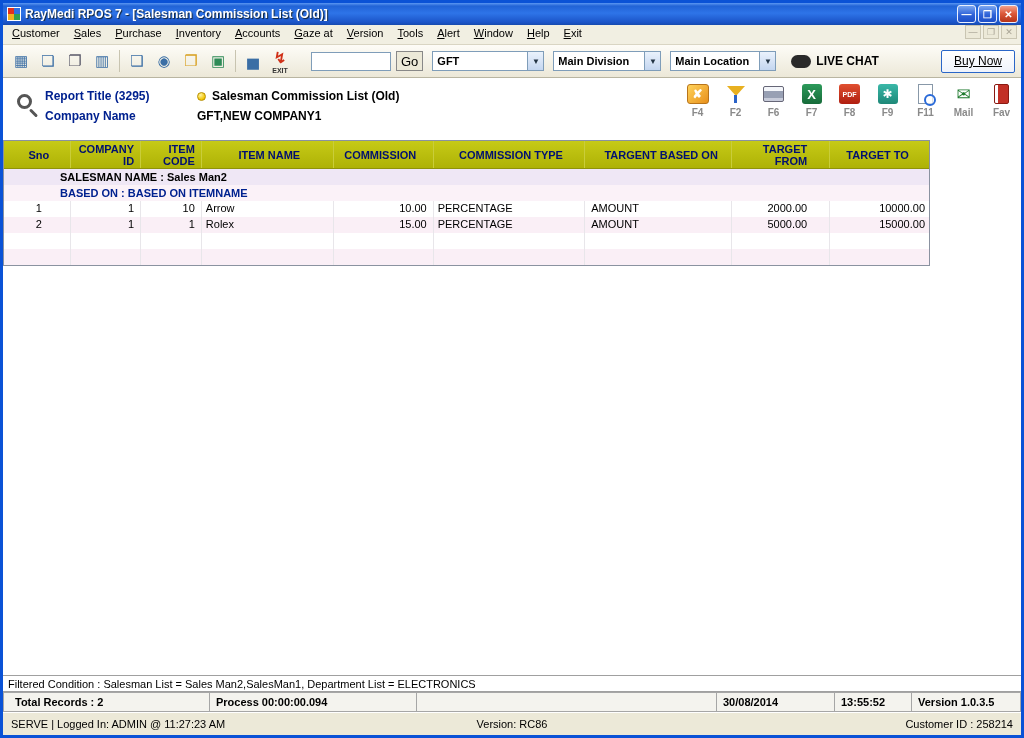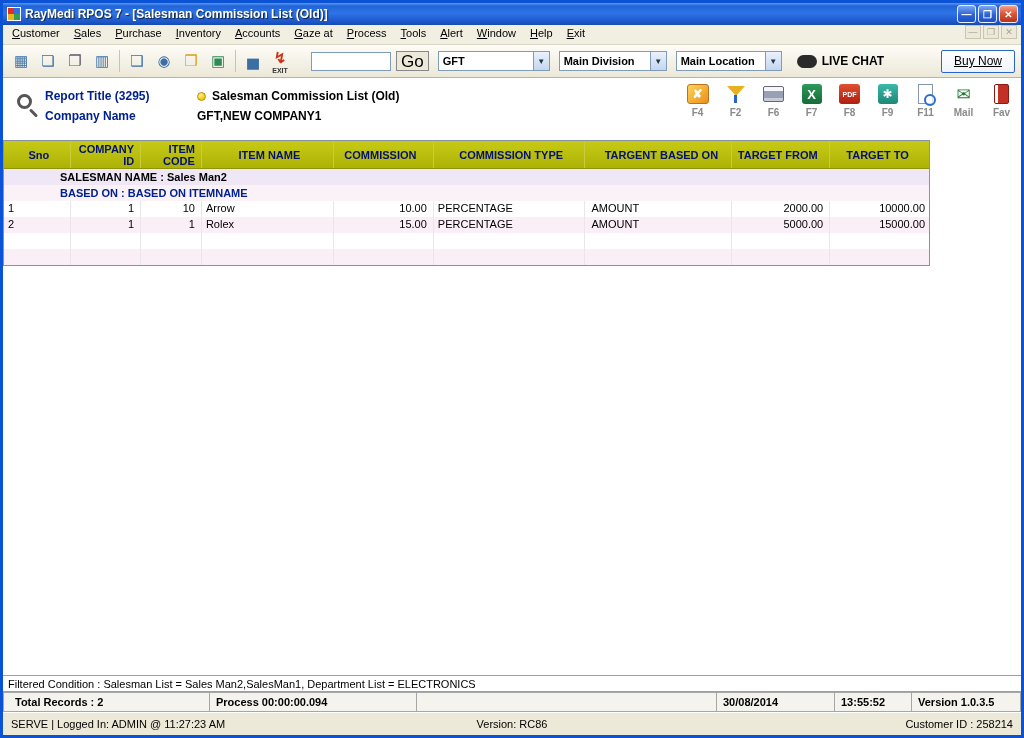--- a/index.html
+++ b/index.html
@@ -34,21 +34,21 @@
   
   .toolbar{ height:33px; flex:0 0 33px; display:flex; align-items:center; gap:3px; padding:0 6px;
     background:linear-gradient(180deg,#FDFCF7,#ECE8D8); border-bottom:1px solid #B9B5A1; }
   .tico{ width:24px; height:26px; display:flex; flex-direction:column; align-items:center; justify-content:center;
     font-size:15px; color:#3A6EA5; cursor:default; }
   .tico.folder{ color:#D8A020; } .tico.photo{ color:#2E8B57; } .tico.printer{ color:#5A5A6A; }
   .tico.exit{ color:#D03018; font-weight:bold; }
   .tico .tlabel{ font-size:7px; color:#333; line-height:7px; font-weight:bold; }
   .tsep{ width:1px; height:22px; background:#C8C4B0; margin:0 2px; }
   .search-input{ width:80px; height:19px; border:1px solid #7F9DB9; font-size:11px; padding:0 3px; margin-left:16px; }
-  .go-btn{ height:20px; min-width:24px; border:1px solid #888; background:#ECE9D8; font-size:17px;
+  .go-btn{ height:20px; min-width:24px; border:1px solid #888; background:#ECE9D8; font-size:13px;
     margin-left:2px; padding:0 4px; cursor:default; }
   .combo{ height:20px; display:flex; align-items:center; border:1px solid #7F9DB9; background:#fff;
     font-size:11px; margin-left:6px; cursor:default; }
   .combo .ctxt{ padding:0 4px; flex:1; font-weight:bold; white-space:nowrap; overflow:hidden; }
   .combo .carr{ width:16px; align-self:stretch; border-left:1px solid #7F9DB9; font-size:8px; color:#234;
     background:linear-gradient(180deg,#EAF2FC,#C4D6F0); display:flex; align-items:center; justify-content:center; }
   .c-company{ width:112px;gap:21px; } .c-div{ width:108px; } .c-loc{ width:106px; }
   .livechat{ display:flex; align-items:center; gap:5px; margin-left:12px; cursor:default; }
   .chatico{ width:20px; height:13px; background:#2a2a2a; border-radius:7px; position:relative; }
   .chatico::after{ content:""; position:absolute; left:3px; bottom:-4px; border:4px solid transparent;
@@ -96,28 +96,28 @@
   .ic-fav{ width:15px; height:20px; border:1px solid #8A1A12; border-radius:2px;
     background:linear-gradient(90deg,#fff 0 3px,#C23026 3px); }
 
   
   .grid{ position:absolute; left:0; top:62px; width:927px; border:1px solid #8A92A0; background:#fff; }
   .grid-head{ display:flex; height:28px; background:linear-gradient(180deg,#C6CA16,#AEB206); border-bottom:1px solid #8F9309; }
   .gh{ display:flex; align-items:center; justify-content:center; text-align:center;
     color:#001070; font-weight:bold; font-size:11px; line-height:12px; border-right:1px solid #C9CD3A; cursor:default; }
   .grow{ display:flex; height:16px; font-size:11px; align-items:stretch; }
   .gc{ line-height:15px; border-right:1px solid #E8E6EA; white-space:nowrap; overflow:hidden; }
-  .c0{ width:68px; text-align:left; padding-left:4px; }
+  .c0{ width:68px; text-align:center; padding-left:4px; }
   .c1{ width:72px; text-align:right; padding-right:6px; }
   .c2{ width:62px; text-align:right; padding-right:6px; }
   .c3{ width:135px; text-align:left; padding-left:4px; }
   .c4{ width:102px; text-align:right; padding-right:6px; }
   .c5{ width:155px; text-align:left; padding-left:4px; }
   .c6{ width:150px; text-align:left; padding-left:6px; }
-  .c7{ width:100px; text-align:right; padding-right:6px; }
+  .c7{ width:100px; text-align:right; padding-right:22px; }
   .c8{ width:101px; text-align:right; padding-right:4px; border-right:none; }
   .group1{ background:#EFE7F5; font-weight:bold; color:#000; padding-left:56px; line-height:16px; }
   .group2{ background:#FBF2F8; font-weight:bold; color:#00218F; padding-left:56px; line-height:16px; }
   .rowA{ background:#FFFFFF; } .rowB{ background:#FAEFF6; }
 
   
   .filterbar{ flex:0 0 17px; background:#FFFFFF; border-top:1px solid #A0A0A0; border-bottom:1px solid #A0A0A0;
     font-size:11px; display:flex; align-items:center; padding-left:5px; }
   .statusrow{ flex:0 0 20px; display:flex; background:#F4F3EE; font-size:11px; font-weight:bold; }
   .scell{ border:1px solid #A6A6A6; border-left:none; display:flex; align-items:center; padding:0 6px; white-space:nowrap; }
@@ -141,21 +141,21 @@
     <span class="winbtn close">✕</span>
   </div>
 
   <div class="menubar">
     <span class="menu-item">Customer</span>
     <span class="menu-item">Sales</span>
     <span class="menu-item">Purchase</span>
     <span class="menu-item">Inventory</span>
     <span class="menu-item">Accounts</span>
     <span class="menu-item">Gaze at</span>
-    <span class="menu-item">Process</span>
+    <span class="menu-item">Version</span>
     <span class="menu-item">Tools</span>
     <span class="menu-item">Alert</span>
     <span class="menu-item">Window</span>
     <span class="menu-item">Help</span>
     <span class="menu-item">Exit</span>
     <span class="mdi-ctrl">
       <span>—</span>
       <span>❐</span>
       <span>✕</span>
     </span>

